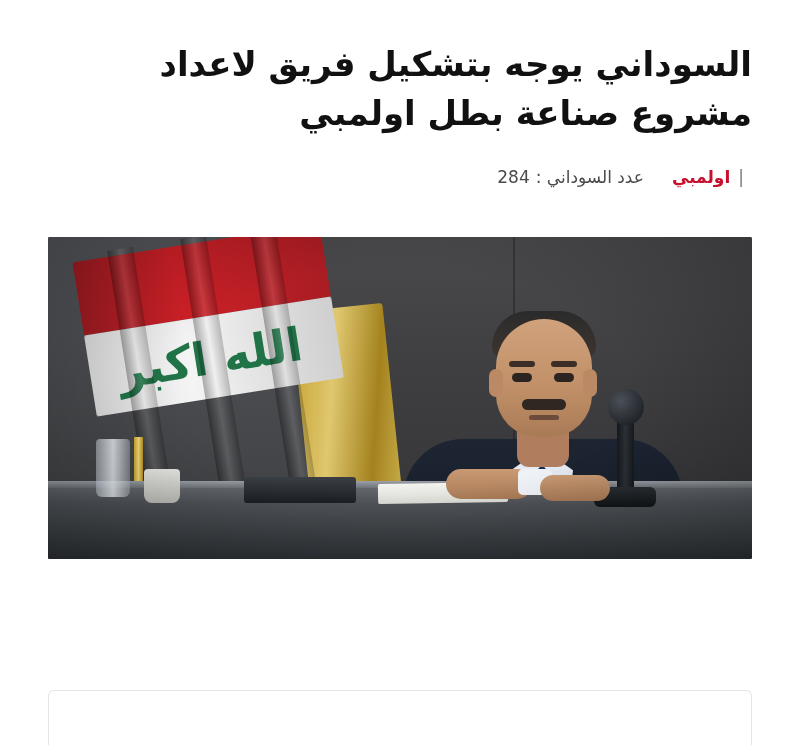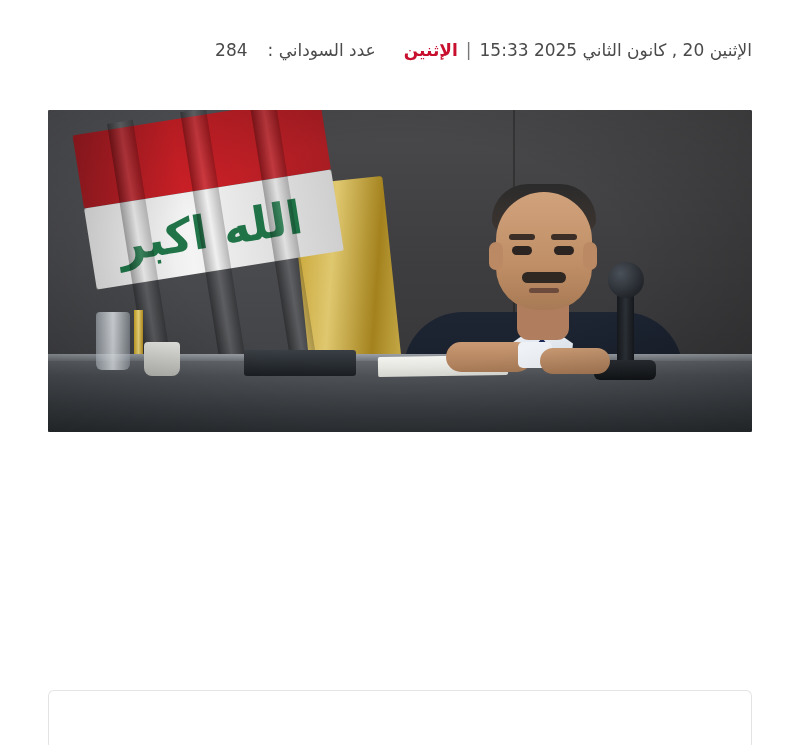--- a/index.html
+++ b/index.html
@@ -270,28 +270,28 @@
     border-radius: 6px 6px 0 0;
   }
 </style>
 </head>
 <body>
 
 <div class="page">
 
   <div class="article">
 
+    <h1 class="headline">السوداني يوجه بتشكيل فريق لاعداد مشروع صناعة بطل اولمبي</h1>
 
     <div class="meta-row">
-      <span class="meta-date">الإثنين 20 , كانون الثاني 2025 15:33</span>
       <span class="meta-sep">|</span>
-      <span class="meta-category">الإثنين</span>
+      <span class="meta-category">اولمبي</span>
       <span class="meta-gap"></span>
       <span class="meta-views">عدد السوداني :</span>
-      <span class="meta-views" style="margin-right:20px;">284</span>
+      <span class="meta-views" style="margin-right:6px;">284</span>
     </div>
 
     <div class="figure">
       <div class="photo">
         <div class="bg-wall"></div>
         <div class="bg-panel-left"></div>
         <div class="bg-seam" style="left:38%;"></div>
         <div class="bg-seam" style="left:66%;"></div>
 
         <div class="chairback"></div>

